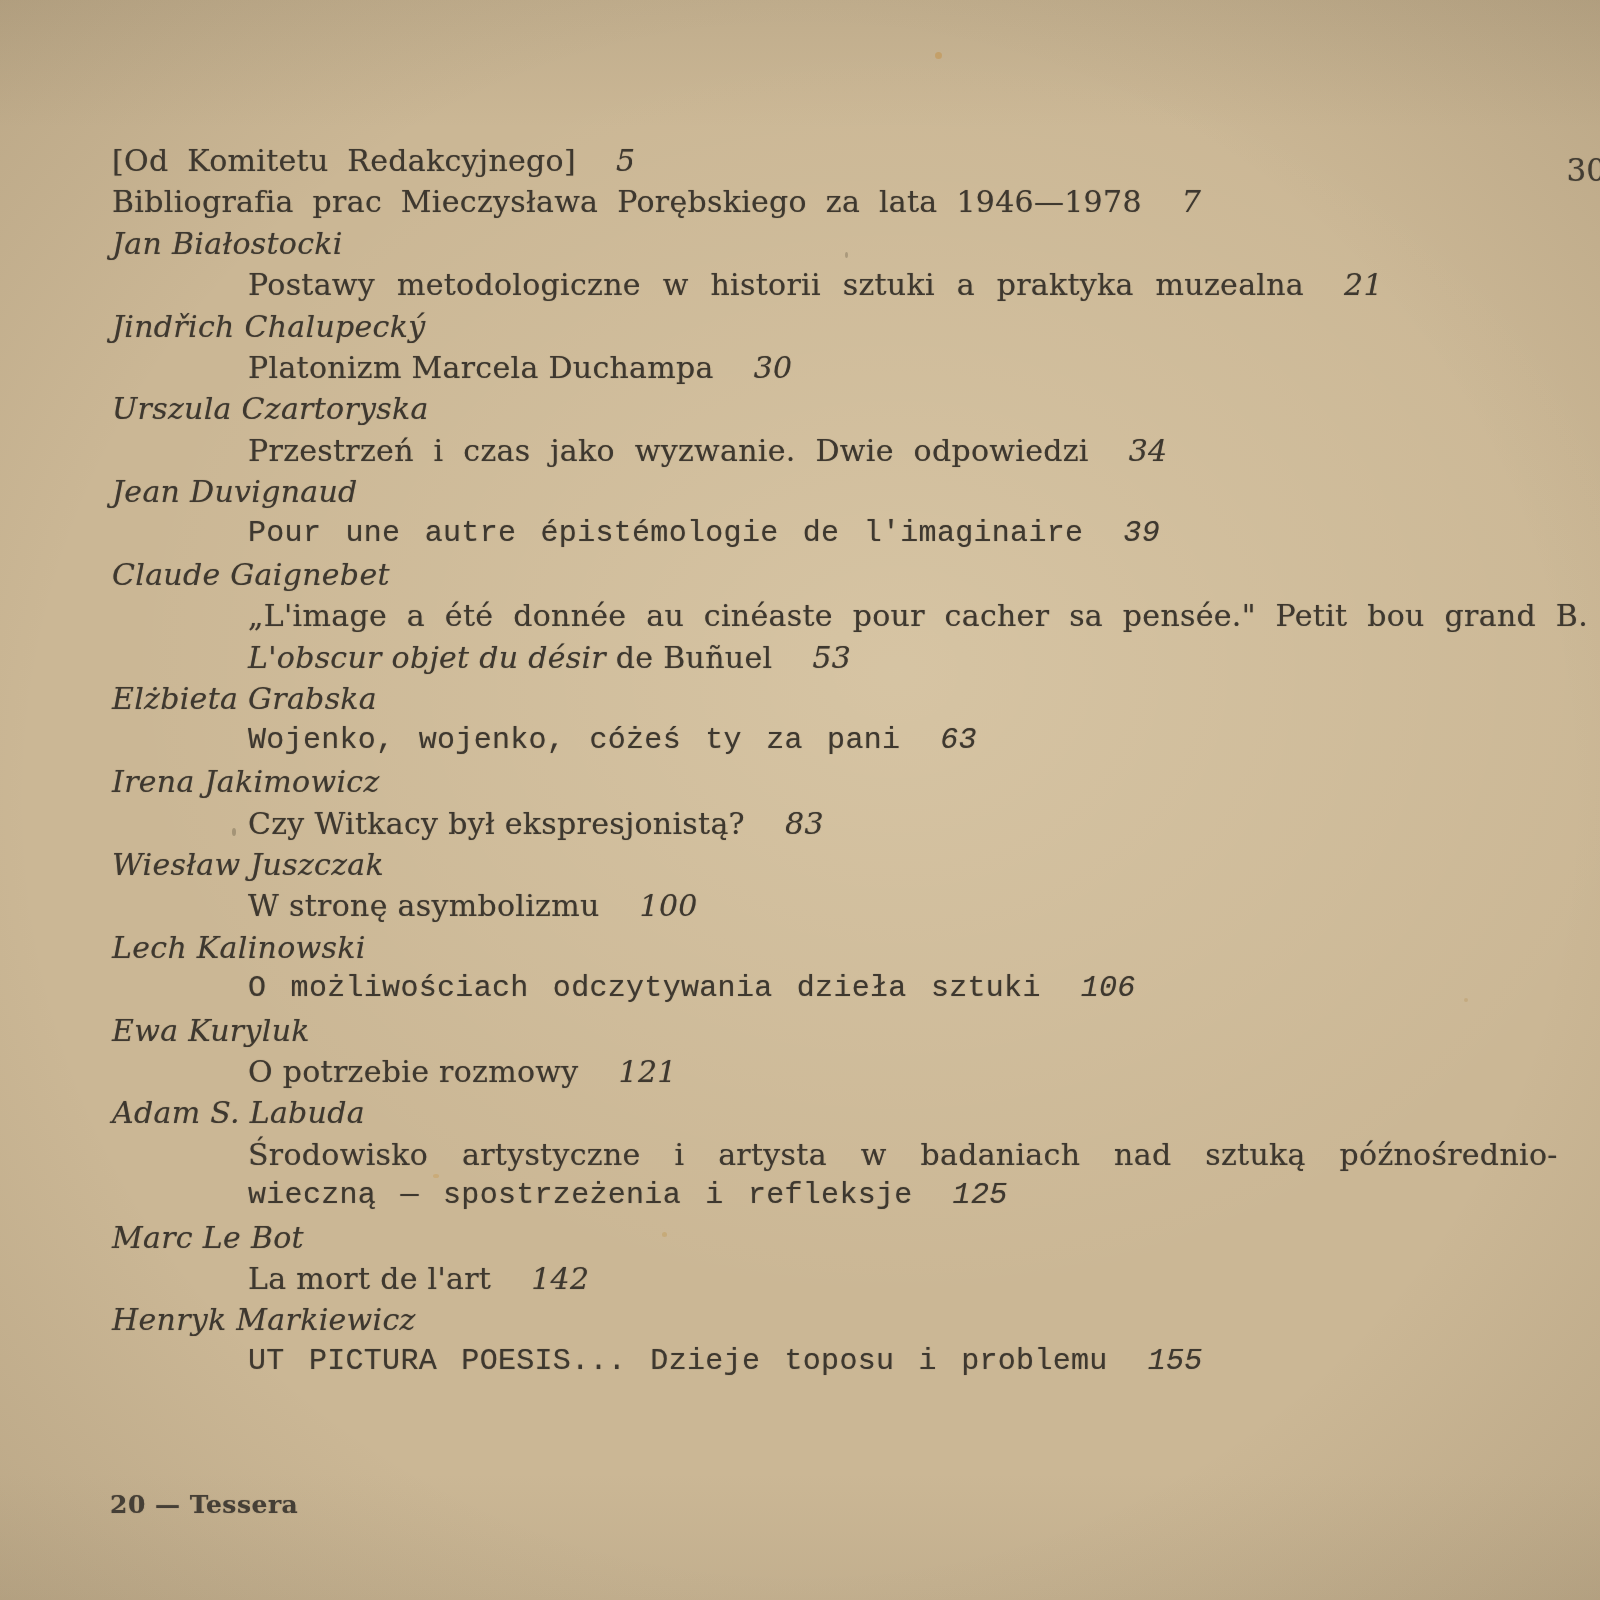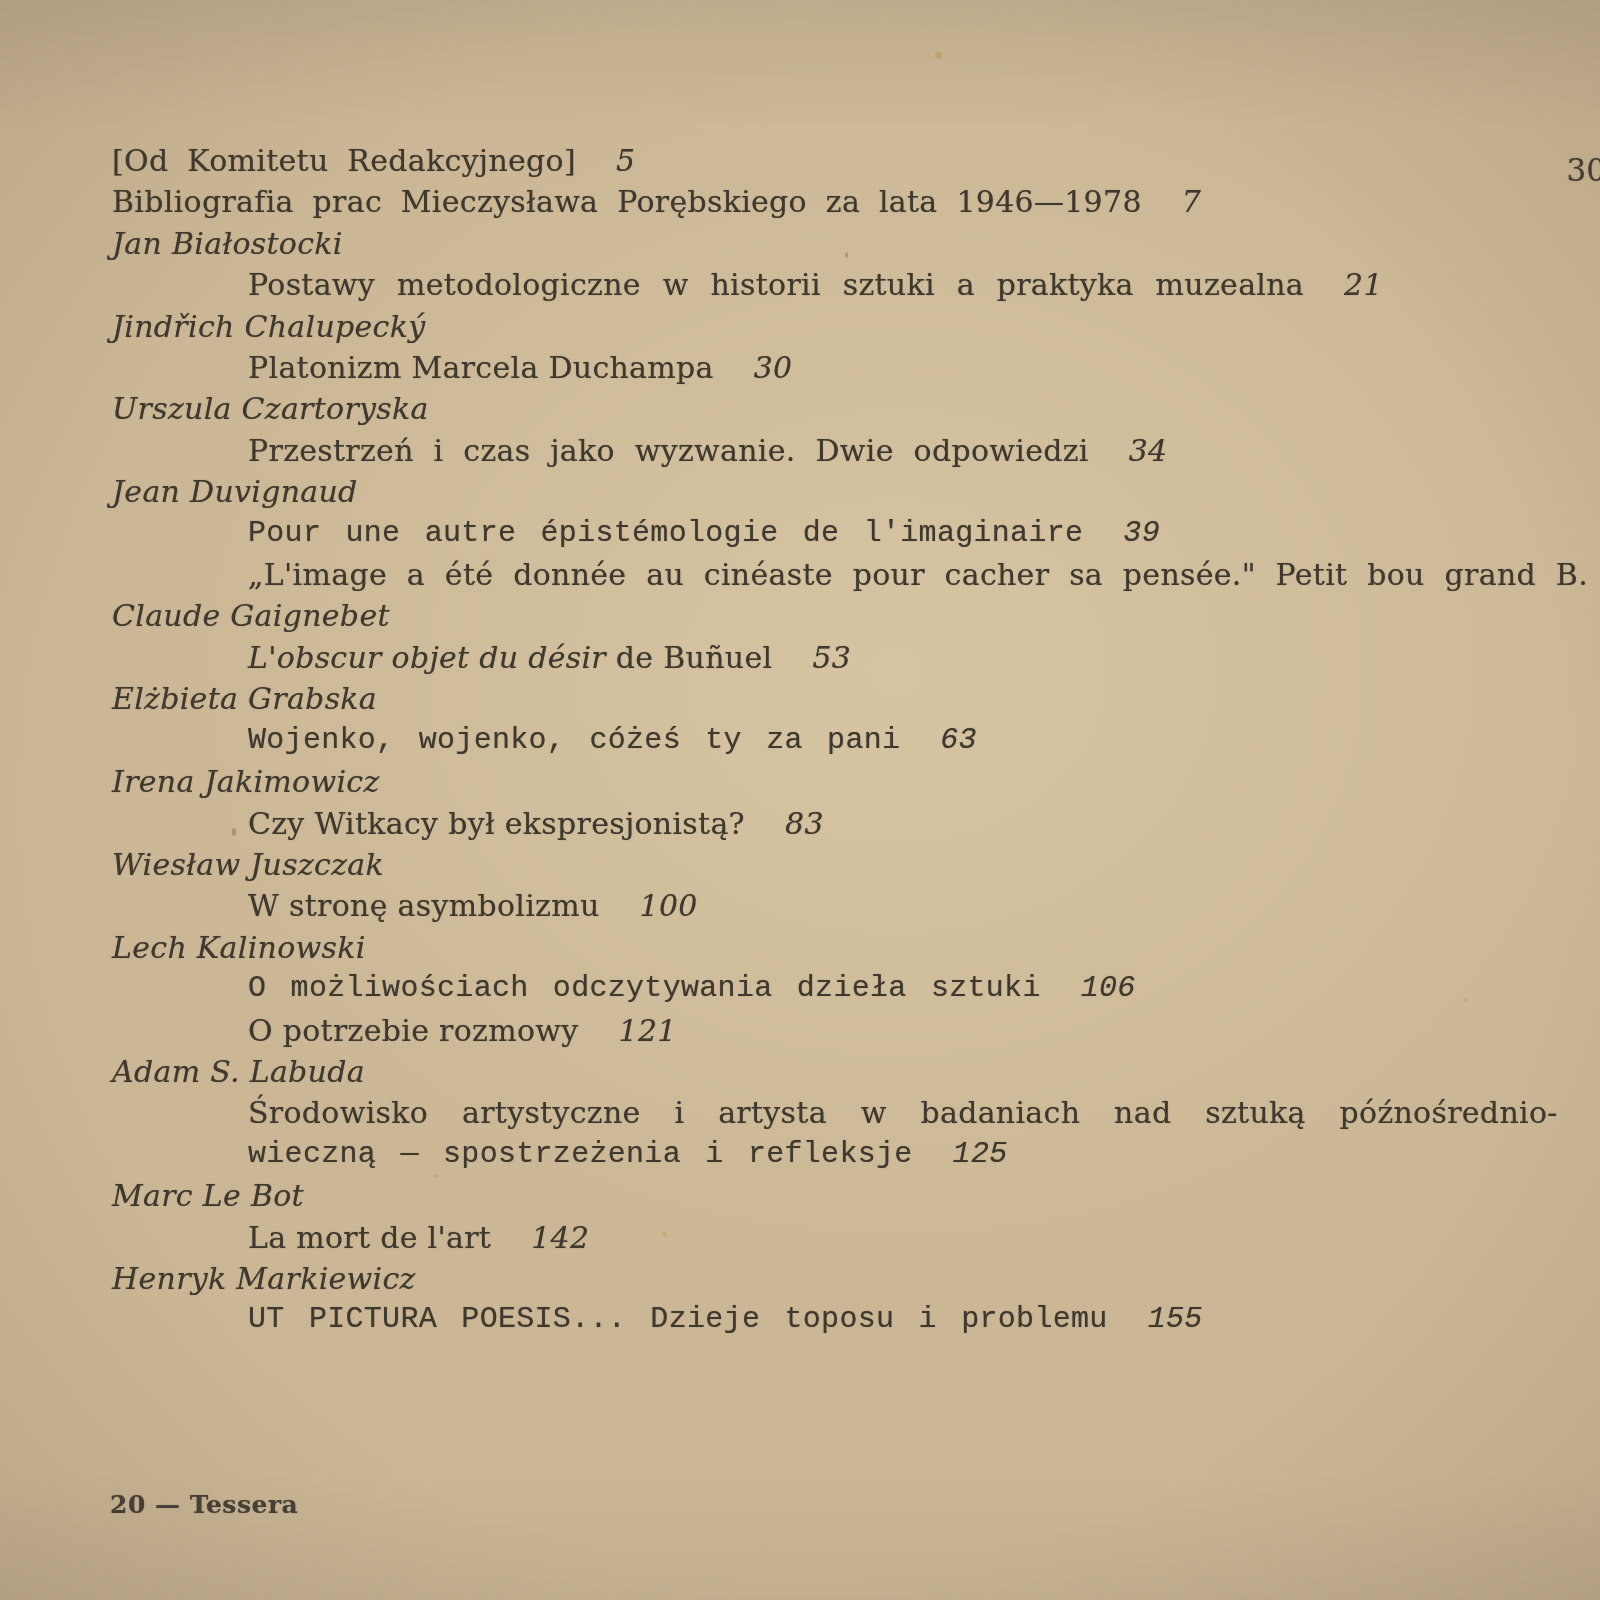--- a/index.html
+++ b/index.html
@@ -71,42 +71,43 @@
     <div class="line title"><span class="t">Platonizm Marcela Duchampa</span><span class="pg">30</span></div>
 
     <div class="line author"><span class="t">Urszula Czartoryska</span></div>
 
     <div class="line title ws-d"><span class="t">Przestrzeń i czas jako wyzwanie. Dwie odpowiedzi</span><span class="pg">34</span></div>
 
     <div class="line author"><span class="t">Jean Duvignaud</span></div>
 
     <div class="line title ws-f"><span class="t">Pour une autre épistémologie de l'imaginaire</span><span class="pg">39</span></div>
 
+    <div class="line author"><span class="t">Claude Gaignebet</span></div>
+
     <div class="line title ws-d"><span class="t">„L'image a été donnée au cinéaste pour cacher sa pensée." Petit bou grand B.</span></div>
-
-    <div class="line author"><span class="t">Claude Gaignebet</span></div>
 
     <div class="line title"><span class="t it">L'obscur objet du désir</span><span class="t"> de Buñuel</span><span class="pg">53</span></div>
 
     <div class="line author"><span class="t">Elżbieta Grabska</span></div>
 
     <div class="line title ws-f"><span class="t">Wojenko, wojenko, cóżeś ty za pani</span><span class="pg">63</span></div>
 
     <div class="line author"><span class="t">Irena Jakimowicz</span></div>
 
     <div class="line title"><span class="t">Czy Witkacy był ekspresjonistą?</span><span class="pg">83</span></div>
 
     <div class="line author"><span class="t">Wiesław Juszczak</span></div>
 
     <div class="line title"><span class="t">W stronę asymbolizmu</span><span class="pg">100</span></div>
 
     <div class="line author"><span class="t">Lech Kalinowski</span></div>
 
     <div class="line title ws-f"><span class="t">O możliwościach odczytywania dzieła sztuki</span><span class="pg">106</span></div>
 
+    <div class="line author"><span class="t">Ewa Kuryluk</span></div>
 
     <div class="line title"><span class="t">O potrzebie rozmowy</span><span class="pg">121</span></div>
 
     <div class="line author"><span class="t">Adam S. Labuda</span></div>
 
     <div class="line title ws-e"><span class="t">Środowisko artystyczne i artysta w badaniach nad sztuką późnośrednio-</span></div>
 
     <div class="line title ws-f"><span class="t">wieczną — spostrzeżenia i refleksje</span><span class="pg">125</span></div>
 
     <div class="line author"><span class="t">Marc Le Bot</span></div>

